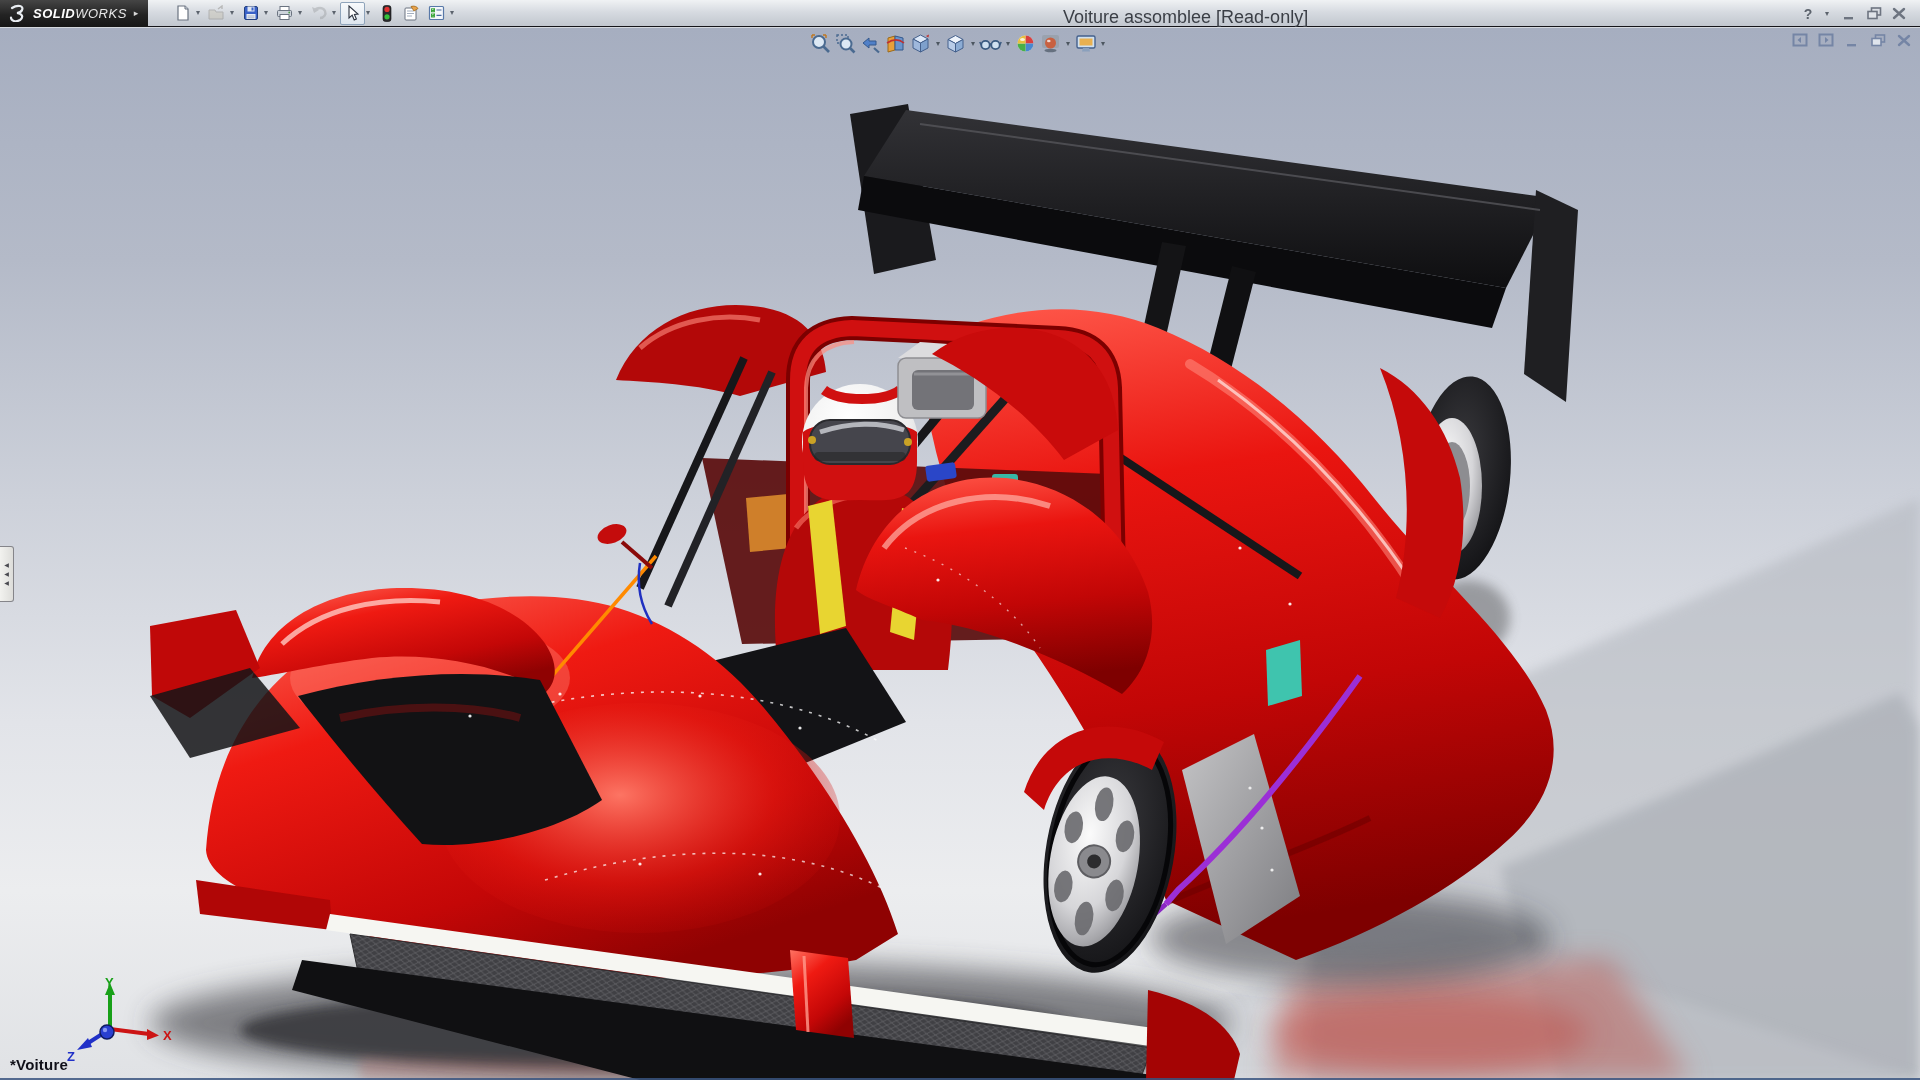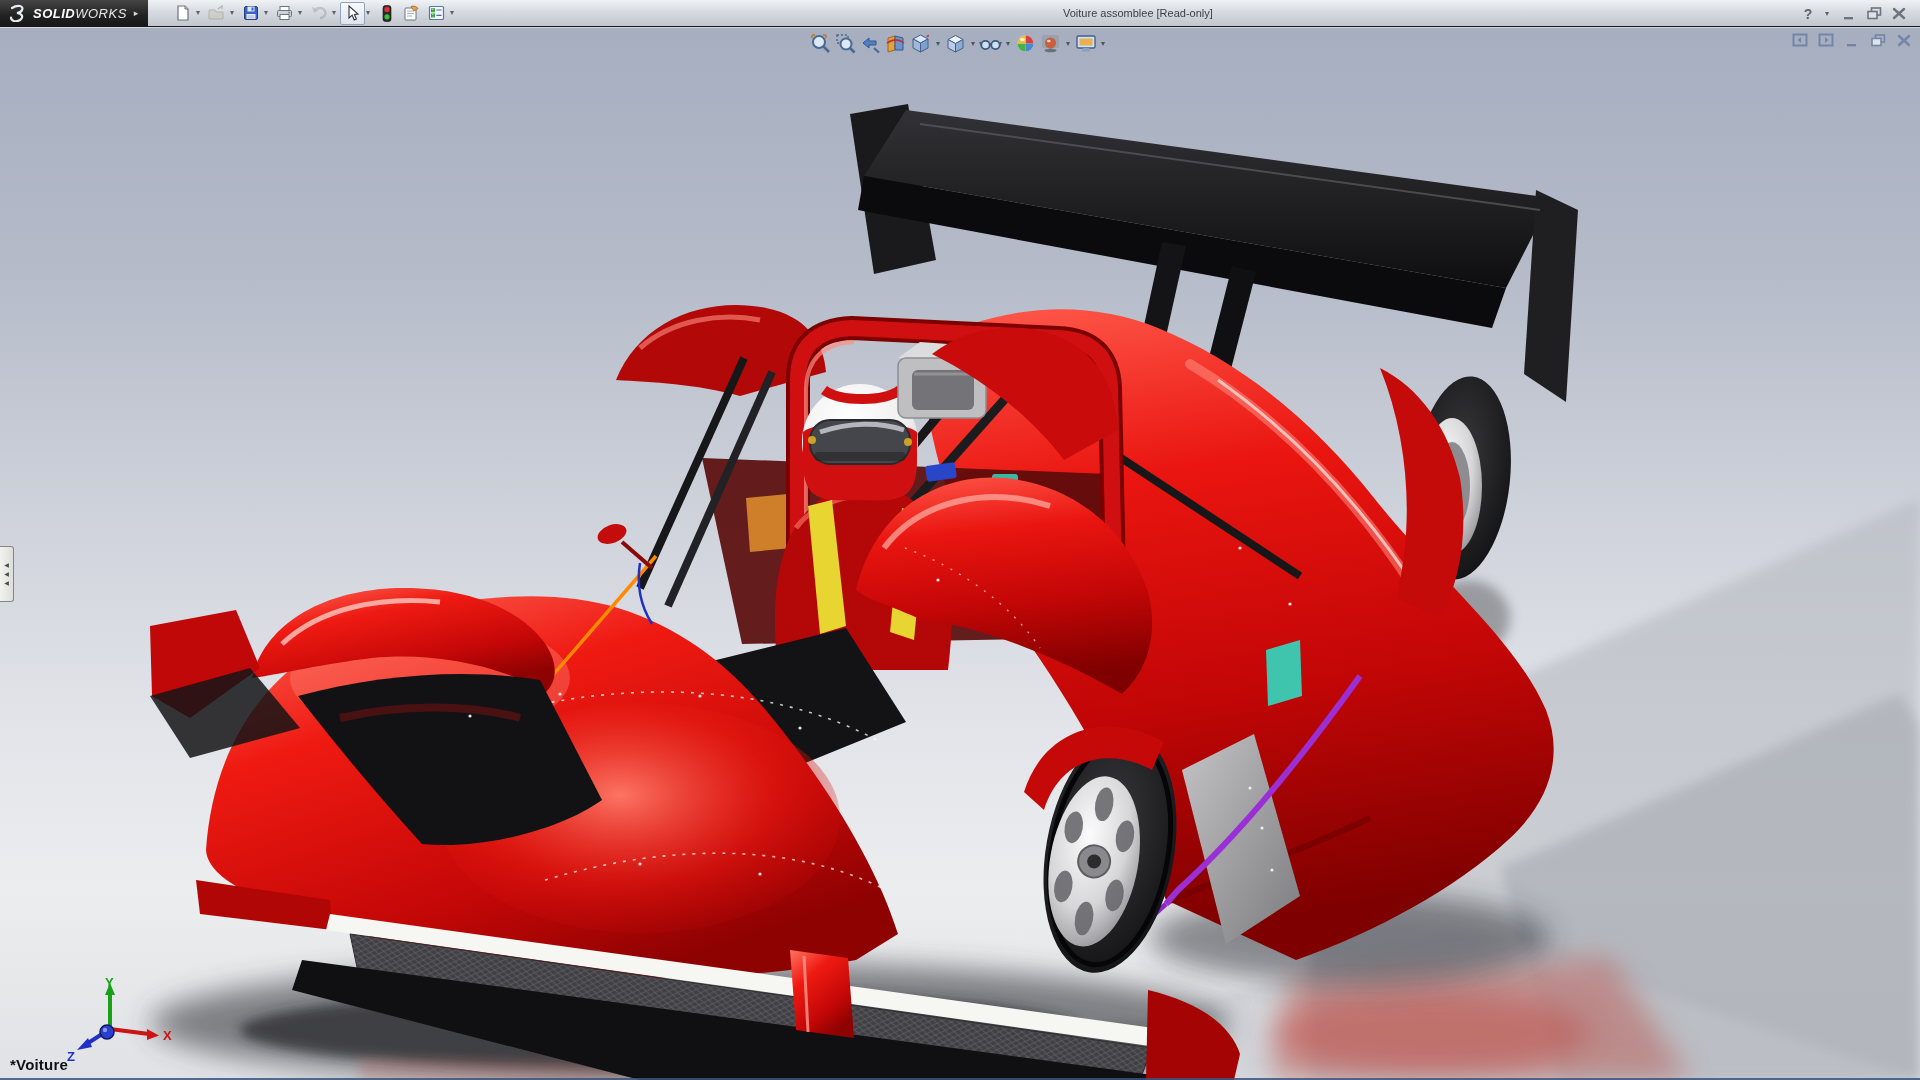--- a/index.html
+++ b/index.html
@@ -14,21 +14,21 @@
     display:flex;align-items:center;padding-left:8px;flex:0 0 auto;}
   .brand-name{color:#fff;font-style:italic;font-size:13px;letter-spacing:.5px;margin-left:5px;white-space:nowrap;}
   .brand-name .light{font-weight:300;color:#e7e7e7;}
   .brand-name .bold{font-weight:700;}
   .menu-expand{color:#d8d8d8;font-size:9px;margin-left:7px;cursor:default;}
   .tb-group{display:flex;align-items:center;margin-left:22px;}
   .tb-btn{width:25px;height:23px;display:flex;align-items:center;justify-content:center;border:1px solid transparent;border-radius:2px;}
   .tb-btn.disabled{opacity:.45;filter:grayscale(60%);}
   .tb-btn.active{background:linear-gradient(#f8fafc,#dde5ee);border:1px solid #8fa4bb;}
   .caret{font-size:8px;color:#5c636d;margin:0 4px 0 1px;line-height:1;}
-  .win-title{position:absolute;left:1063px;top:7px;font-size:11px;color:#3b3f46;white-space:nowrap;}
+  .win-title{position:absolute;left:1063px;top:7px;font-size:18px;color:#3b3f46;white-space:nowrap;}
   .win-controls{position:absolute;right:12px;top:2px;height:23px;display:flex;align-items:center;gap:7px;}
   .win-btn{display:flex;align-items:center;justify-content:center;color:#686f7a;width:18px;height:18px;}
   .help-glyph{font-size:14px;font-weight:700;color:#5c636d;}
 
   
   .viewport{position:absolute;left:0;top:28px;width:1920px;height:1052px;
     background:linear-gradient(180deg,#a6aec0 0%,#b4bac8 22%,#cdd1da 45%,#e2e4e9 66%,#ecedef 82%,#e0e2e5 100%);}
   #scene{position:absolute;left:0;top:0;width:100%;height:100%;}
 
   .headsup{position:absolute;left:808px;top:3px;display:flex;align-items:center;}

